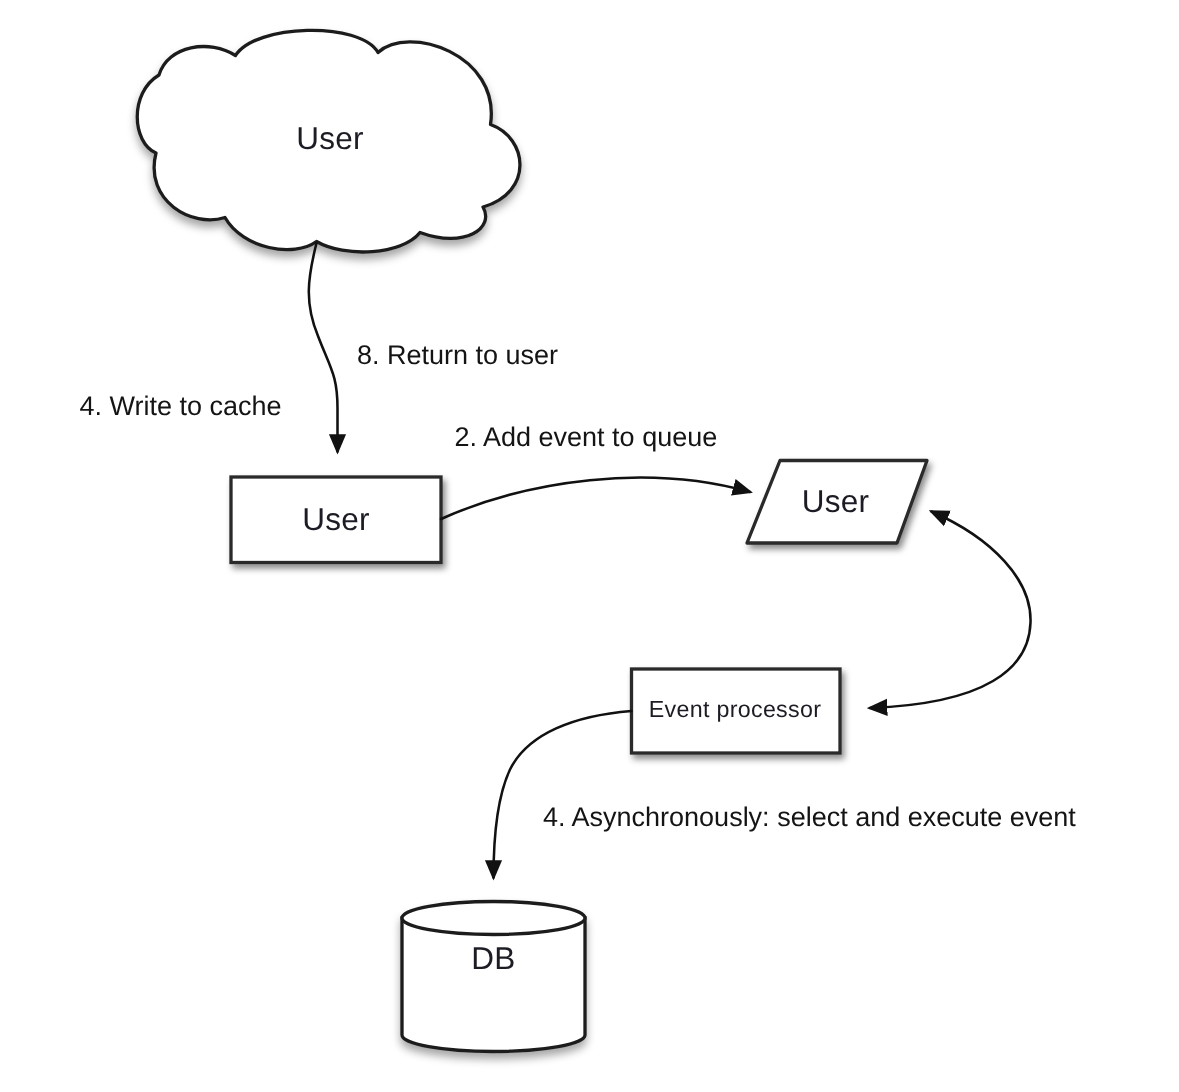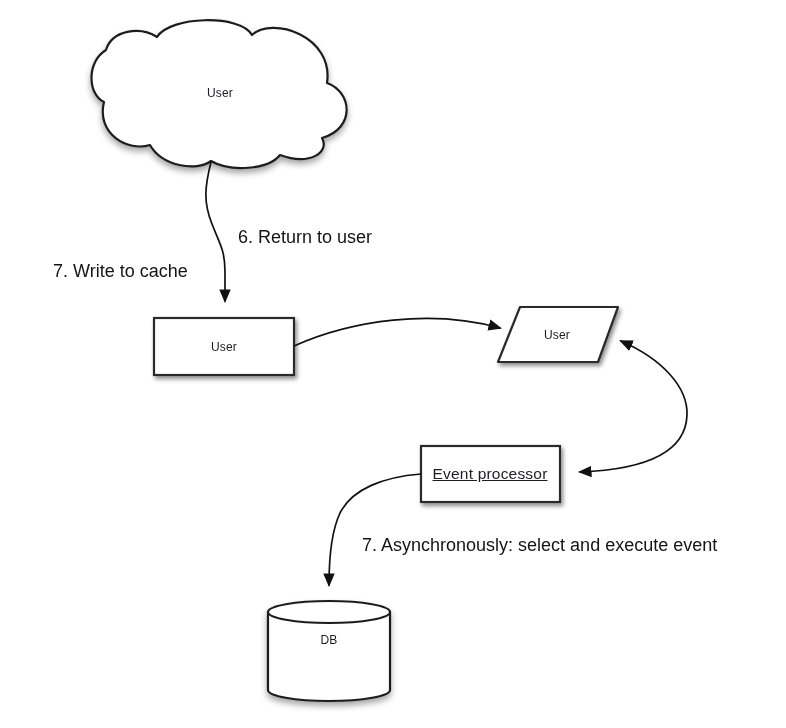--- a/index.html
+++ b/index.html
@@ -16,21 +16,21 @@
     overflow: hidden;
   }
   .canvas svg {
     position: absolute;
     left: 0;
     top: 0;
   }
   .node-label {
     position: absolute;
     transform: translate(-50%, -50%);
-    font-size: 12px;
+    font-size: 21px;
     color: #1c1c24;
     white-space: nowrap;
     letter-spacing: 0.2px;
   }
   .node-label.small {
     font-size: 15.5px;
   }
   .annotation {
     position: absolute;
     transform: translateY(-50%);
@@ -87,24 +87,25 @@
 
     <path d="M 421,474 C 383,477 352,489 340,513 C 332,530 329,556 329,585" fill="none" stroke="#111111" stroke-width="1.7" stroke-linecap="round" marker-end="url(#ah)"></path>
   </svg>
 
   <div class="node-label" style="left:220px; top:93px;">User</div>
 
   <div class="node-label" style="left:224px; top:347px;">User</div>
 
   <div class="node-label" style="left:557px; top:335px;">User</div>
 
-  <div class="node-label small" style="left:490px; top:474px;text-decoration:underline;">Event processor</div>
+  <div class="node-label small" style="left:490px; top:474px;">Event processor</div>
 
   <div class="node-label" style="left:329px; top:640px;">DB</div>
 
-  <div class="annotation" style="left:53px; top:271px;">7. Write to cache</div>
+  <div class="annotation" style="left:53px; top:271px;">4. Write to cache</div>
 
+  <div class="annotation" style="left:303px; top:292px;">2. Add event to queue</div>
 
-  <div class="annotation" style="left:238px; top:237px;">6. Return to user</div>
+  <div class="annotation" style="left:238px; top:237px;">8. Return to user</div>
 
-  <div class="annotation" style="left:362px; top:545px;">7. Asynchronously: select and execute event</div>
+  <div class="annotation" style="left:362px; top:545px;">4. Asynchronously: select and execute event</div>
 
 </div>
 
 </body></html>

